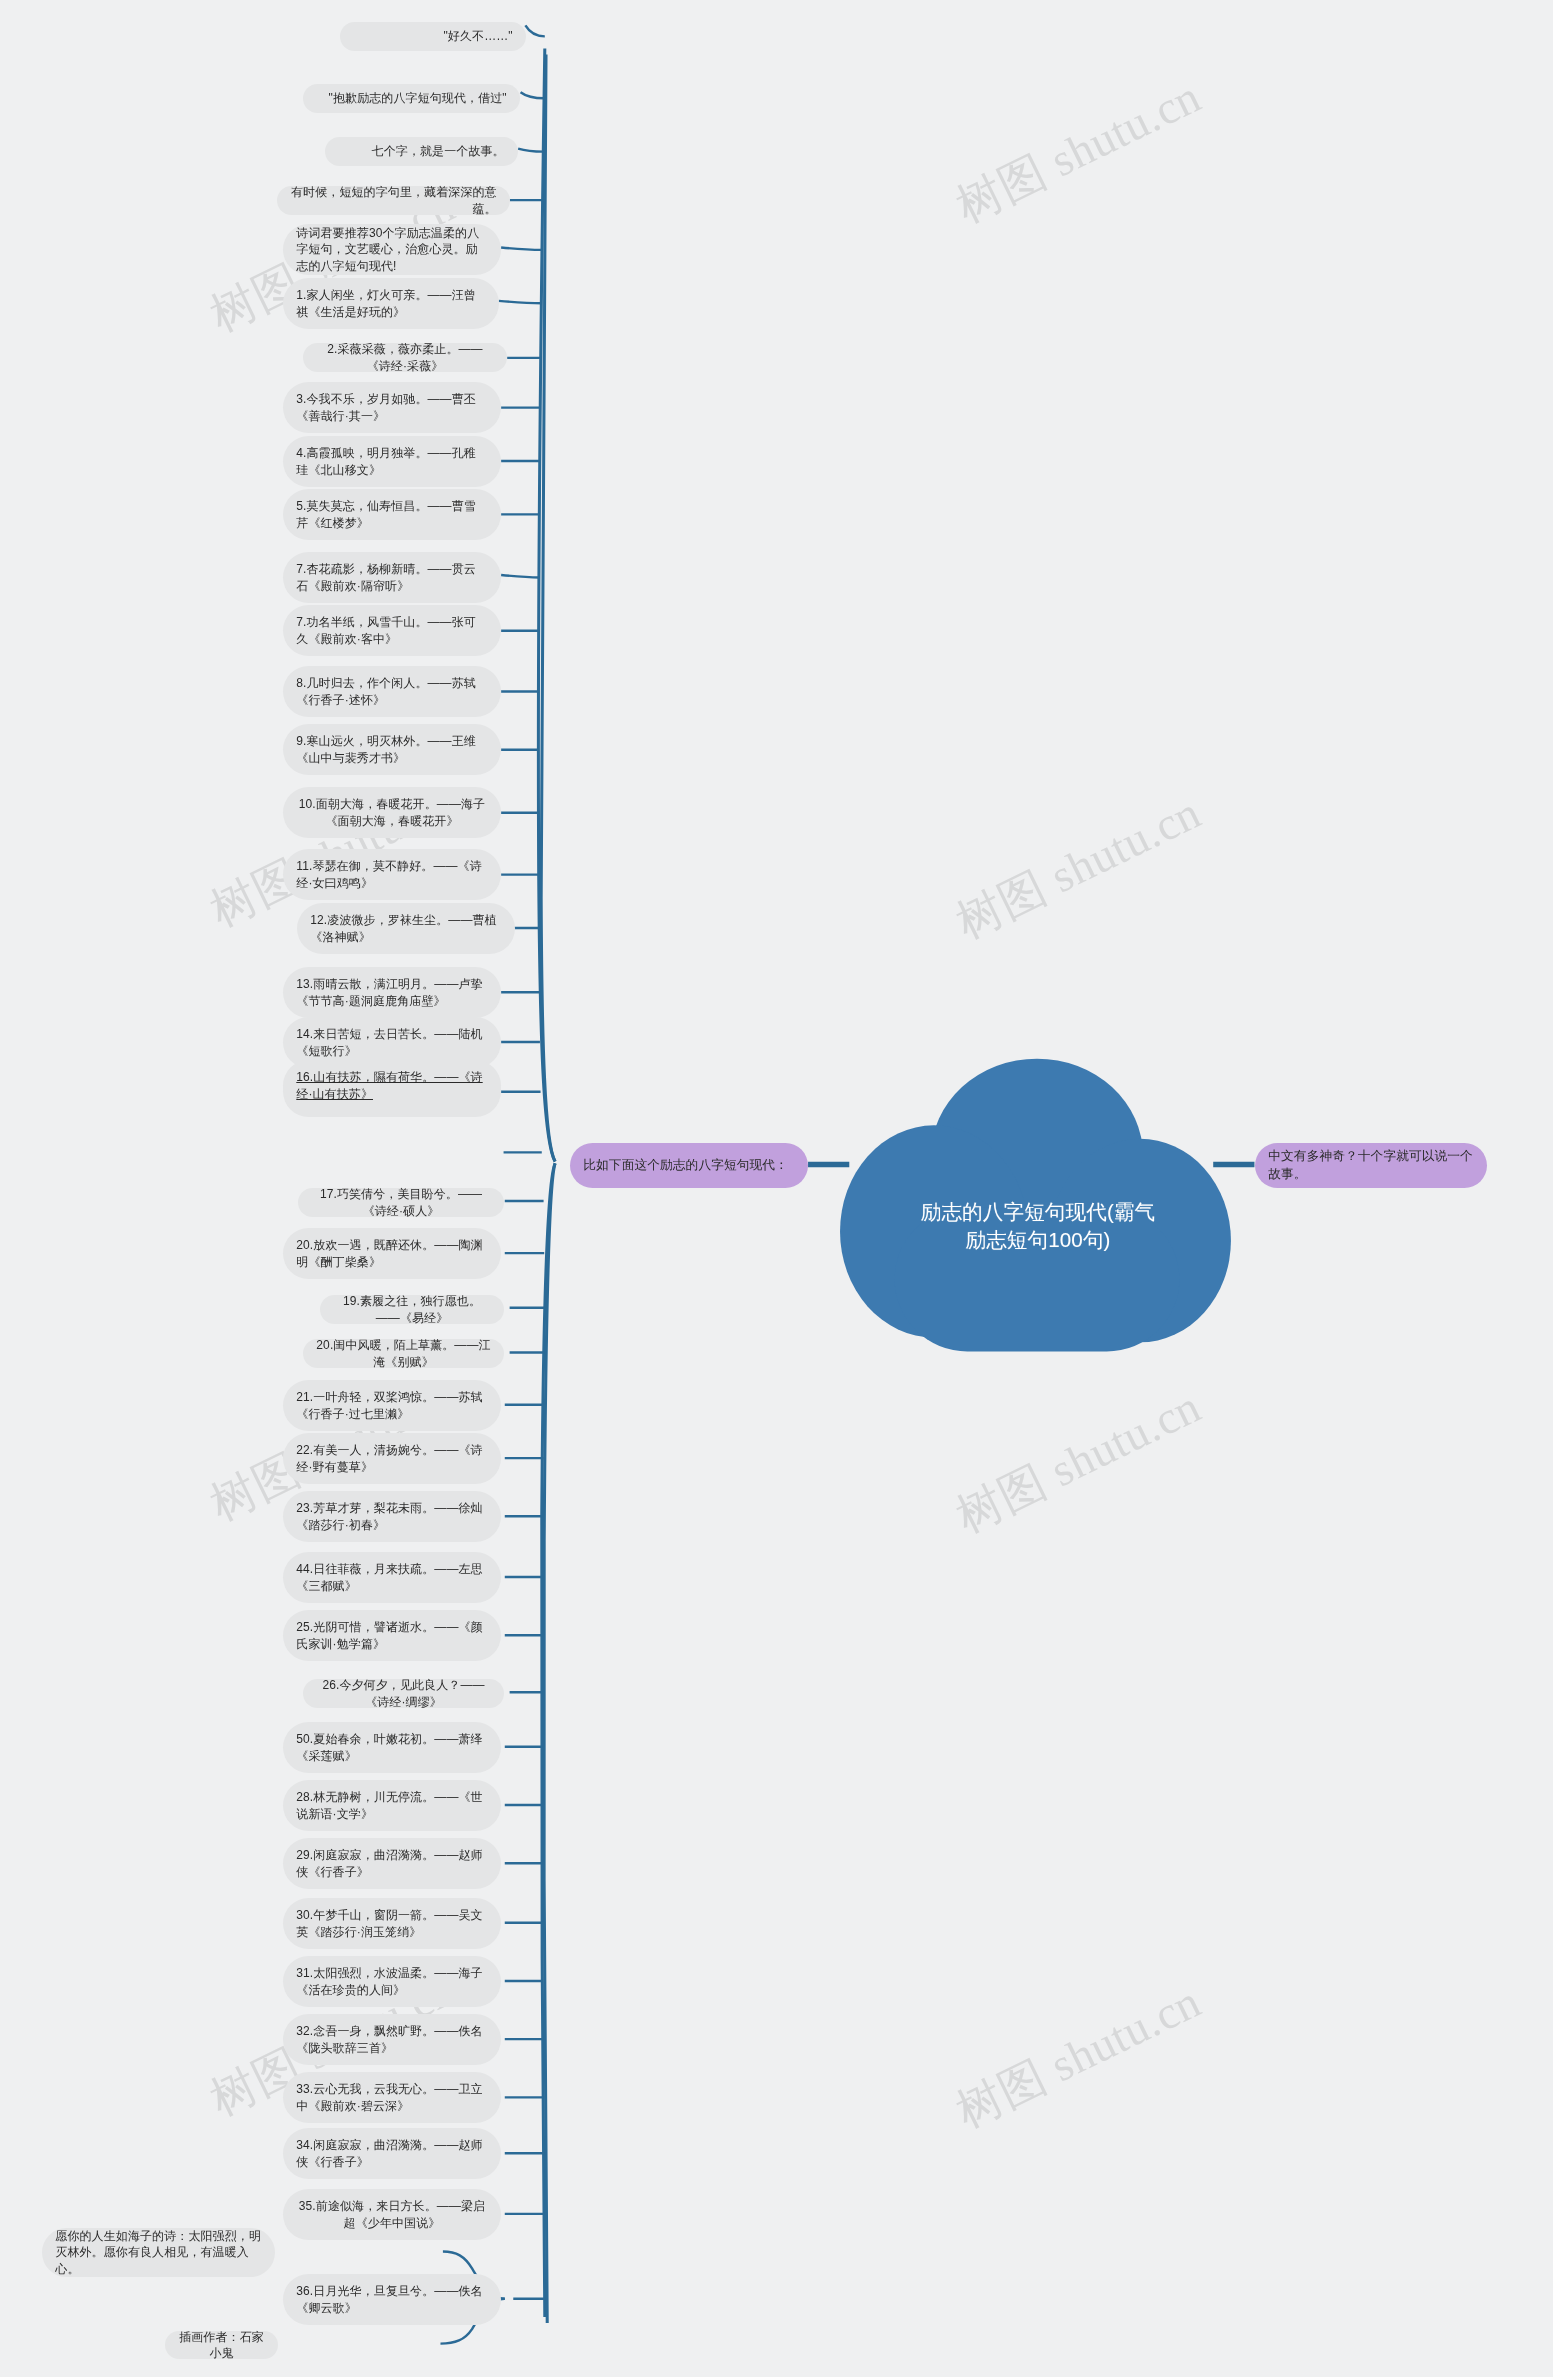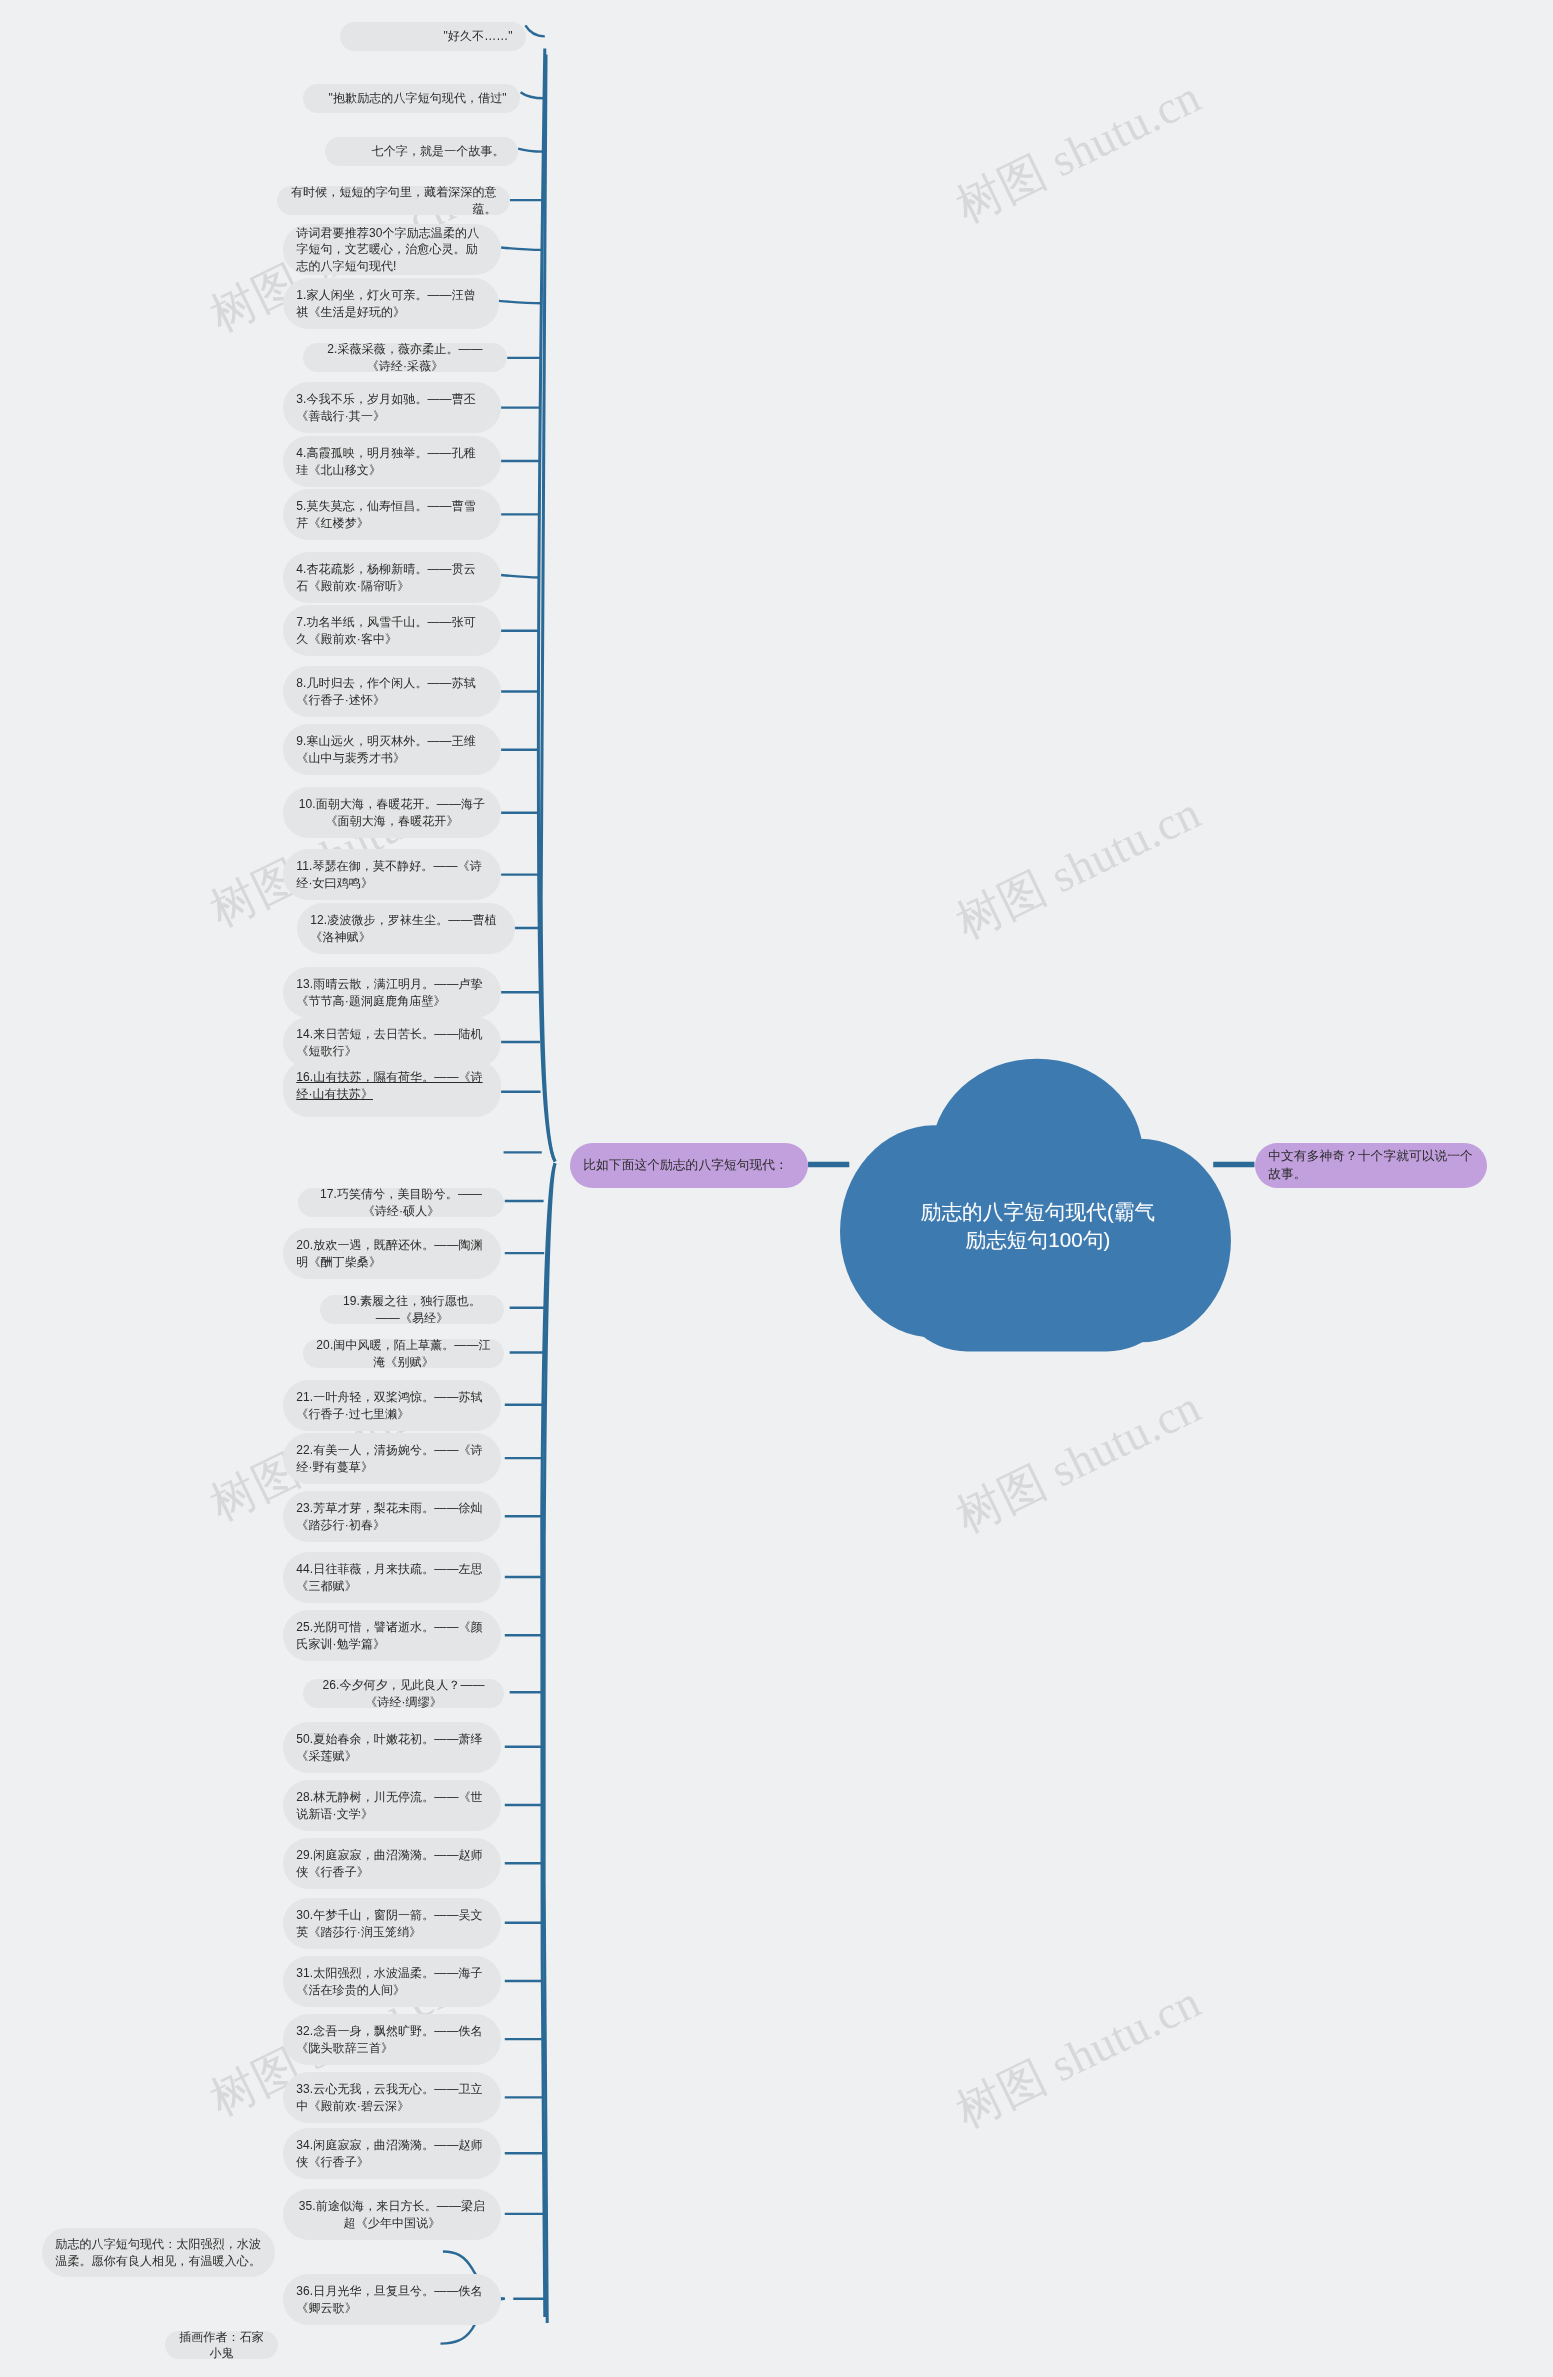--- a/index.html
+++ b/index.html
@@ -165,21 +165,21 @@
   <div class="node leaf ralign" style="left:340px;top:22px;width:186px;height:29px;">"好久不……"</div>
   <div class="node leaf ralign" style="left:303px;top:84px;width:217px;height:29px;">"抱歉励志的八字短句现代，借过"</div>
   <div class="node leaf ralign" style="left:325px;top:137px;width:193px;height:29px;">七个字，就是一个故事。</div>
   <div class="node leaf ralign" style="left:277px;top:186px;width:233px;height:29px;">有时候，短短的字句里，藏着深深的意蕴。</div>
   <div class="node leaf" style="left:283px;top:224px;width:218px;height:51px;">诗词君要推荐30个字励志温柔的八字短句，文艺暖心，治愈心灵。励志的八字短句现代!</div>
   <div class="node leaf" style="left:283px;top:278px;width:216px;height:51px;">1.家人闲坐，灯火可亲。——汪曾祺《生活是好玩的》</div>
   <div class="node leaf calign" style="left:303px;top:343px;width:204px;height:29px;">2.采薇采薇，薇亦柔止。——《诗经·采薇》</div>
   <div class="node leaf" style="left:283px;top:382px;width:218px;height:51px;">3.今我不乐，岁月如驰。——曹丕《善哉行·其一》</div>
   <div class="node leaf" style="left:283px;top:436px;width:218px;height:51px;">4.高霞孤映，明月独举。——孔稚珪《北山移文》</div>
   <div class="node leaf" style="left:283px;top:489px;width:218px;height:51px;">5.莫失莫忘，仙寿恒昌。——曹雪芹《红楼梦》</div>
-  <div class="node leaf" style="left:283px;top:552px;width:218px;height:51px;">4.杏花疏影，杨柳新晴。——贯云石《殿前欢·隔帘听》</div>
+  <div class="node leaf" style="left:283px;top:552px;width:218px;height:51px;">7.杏花疏影，杨柳新晴。——贯云石《殿前欢·隔帘听》</div>
   <div class="node leaf" style="left:283px;top:605px;width:218px;height:51px;">7.功名半纸，风雪千山。——张可久《殿前欢·客中》</div>
   <div class="node leaf" style="left:283px;top:666px;width:218px;height:51px;">8.几时归去，作个闲人。——苏轼《行香子·述怀》</div>
   <div class="node leaf" style="left:283px;top:724px;width:218px;height:51px;">9.寒山远火，明灭林外。——王维《山中与裴秀才书》</div>
   <div class="node leaf" style="left:283px;top:787px;width:218px;height:51px;text-align:center;">10.面朝大海，春暖花开。——海子《面朝大海，春暖花开》</div>
   <div class="node leaf" style="left:283px;top:849px;width:218px;height:51px;">11.琴瑟在御，莫不静好。——《诗经·女曰鸡鸣》</div>
   <div class="node leaf" style="left:297px;top:903px;width:218px;height:51px;">12.凌波微步，罗袜生尘。——曹植《洛神赋》</div>
   <div class="node leaf" style="left:283px;top:967px;width:218px;height:51px;">13.雨晴云散，满江明月。——卢挚《节节高·题洞庭鹿角庙壁》</div>
   <div class="node leaf" style="left:283px;top:1017px;width:218px;height:51px;">14.来日苦短，去日苦长。——陆机《短歌行》</div>
   <div class="node leaf" style="left:283px;top:1066px;width:218px;height:51px;">15.蕙风如薰，甘露如醴。——左思《三都赋》</div>
   <div class="node leaf" style="left:283px;top:1060px;width:218px;height:51px;text-decoration:underline;">16.山有扶苏，隰有荷华。——《诗经·山有扶苏》</div>
@@ -197,18 +197,18 @@
   <div class="node leaf" style="left:283px;top:1780px;width:218px;height:51px;">28.林无静树，川无停流。——《世说新语·文学》</div>
   <div class="node leaf" style="left:283px;top:1838px;width:218px;height:51px;">29.闲庭寂寂，曲沼漪漪。——赵师侠《行香子》</div>
   <div class="node leaf" style="left:283px;top:1898px;width:218px;height:51px;">30.午梦千山，窗阴一箭。——吴文英《踏莎行·润玉笼绡》</div>
   <div class="node leaf" style="left:283px;top:1956px;width:218px;height:51px;">31.太阳强烈，水波温柔。——海子《活在珍贵的人间》</div>
   <div class="node leaf" style="left:283px;top:2014px;width:218px;height:51px;">32.念吾一身，飘然旷野。——佚名《陇头歌辞三首》</div>
   <div class="node leaf" style="left:283px;top:2072px;width:218px;height:51px;">33.云心无我，云我无心。——卫立中《殿前欢·碧云深》</div>
   <div class="node leaf" style="left:283px;top:2128px;width:218px;height:51px;">34.闲庭寂寂，曲沼漪漪。——赵师侠《行香子》</div>
   <div class="node leaf" style="left:283px;top:2189px;width:218px;height:51px;text-align:center;">35.前途似海，来日方长。——梁启超《少年中国说》</div>
   <div class="node leaf" style="left:283px;top:2274px;width:218px;height:51px;">36.日月光华，旦复旦兮。——佚名《卿云歌》</div>
 
-  <div class="node leaf" style="left:42px;top:2228px;width:233px;height:49px;">励志的八字短句现代：太阳强烈，水波温柔。愿你有良人相见，有温暖入心。</div>
+  <div class="node leaf" style="left:42px;top:2228px;width:233px;height:49px;">愿你的人生如海子的诗：太阳强烈，明灭林外。愿你有良人相见，有温暖入心。</div>
 
   <div class="node leaf calign" style="left:165px;top:2331px;width:113px;height:28px;">插画作者：石家小鬼</div>
 
 </div>
 
 
 </body></html>

